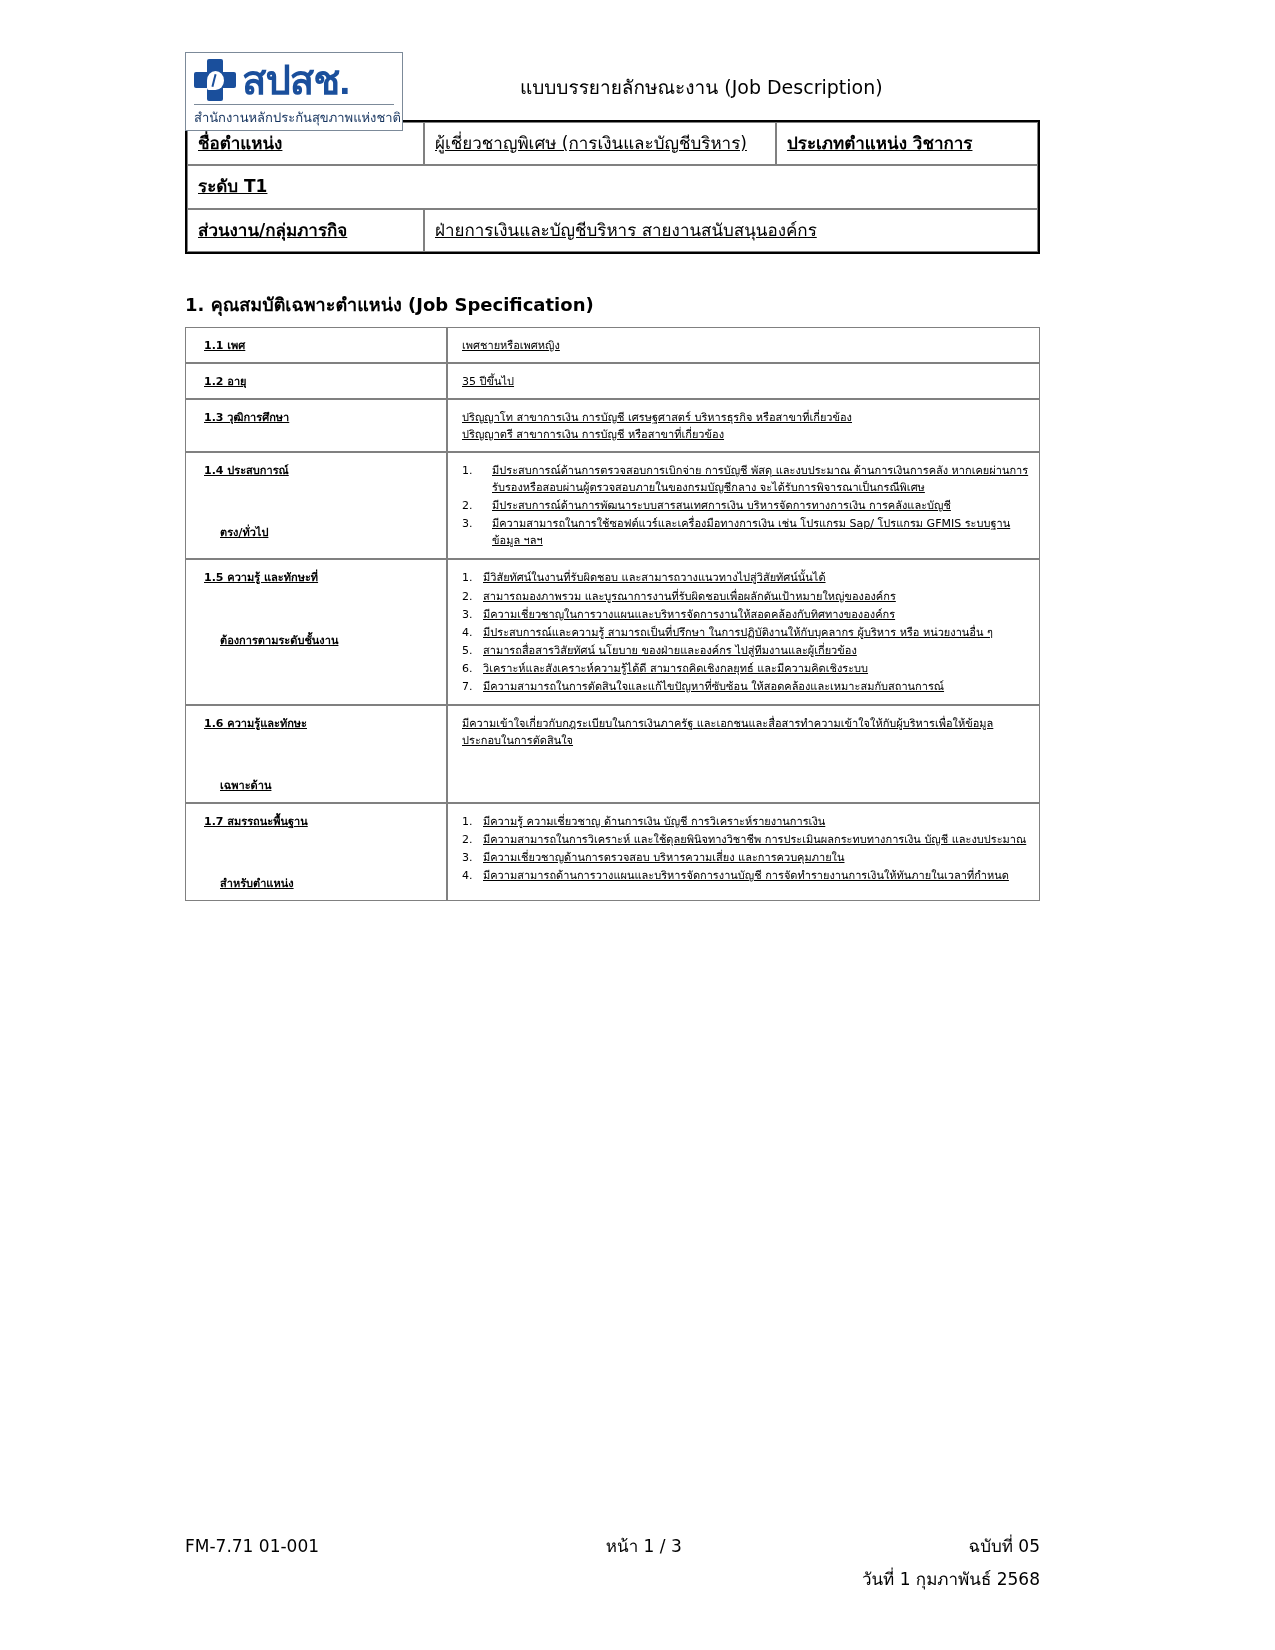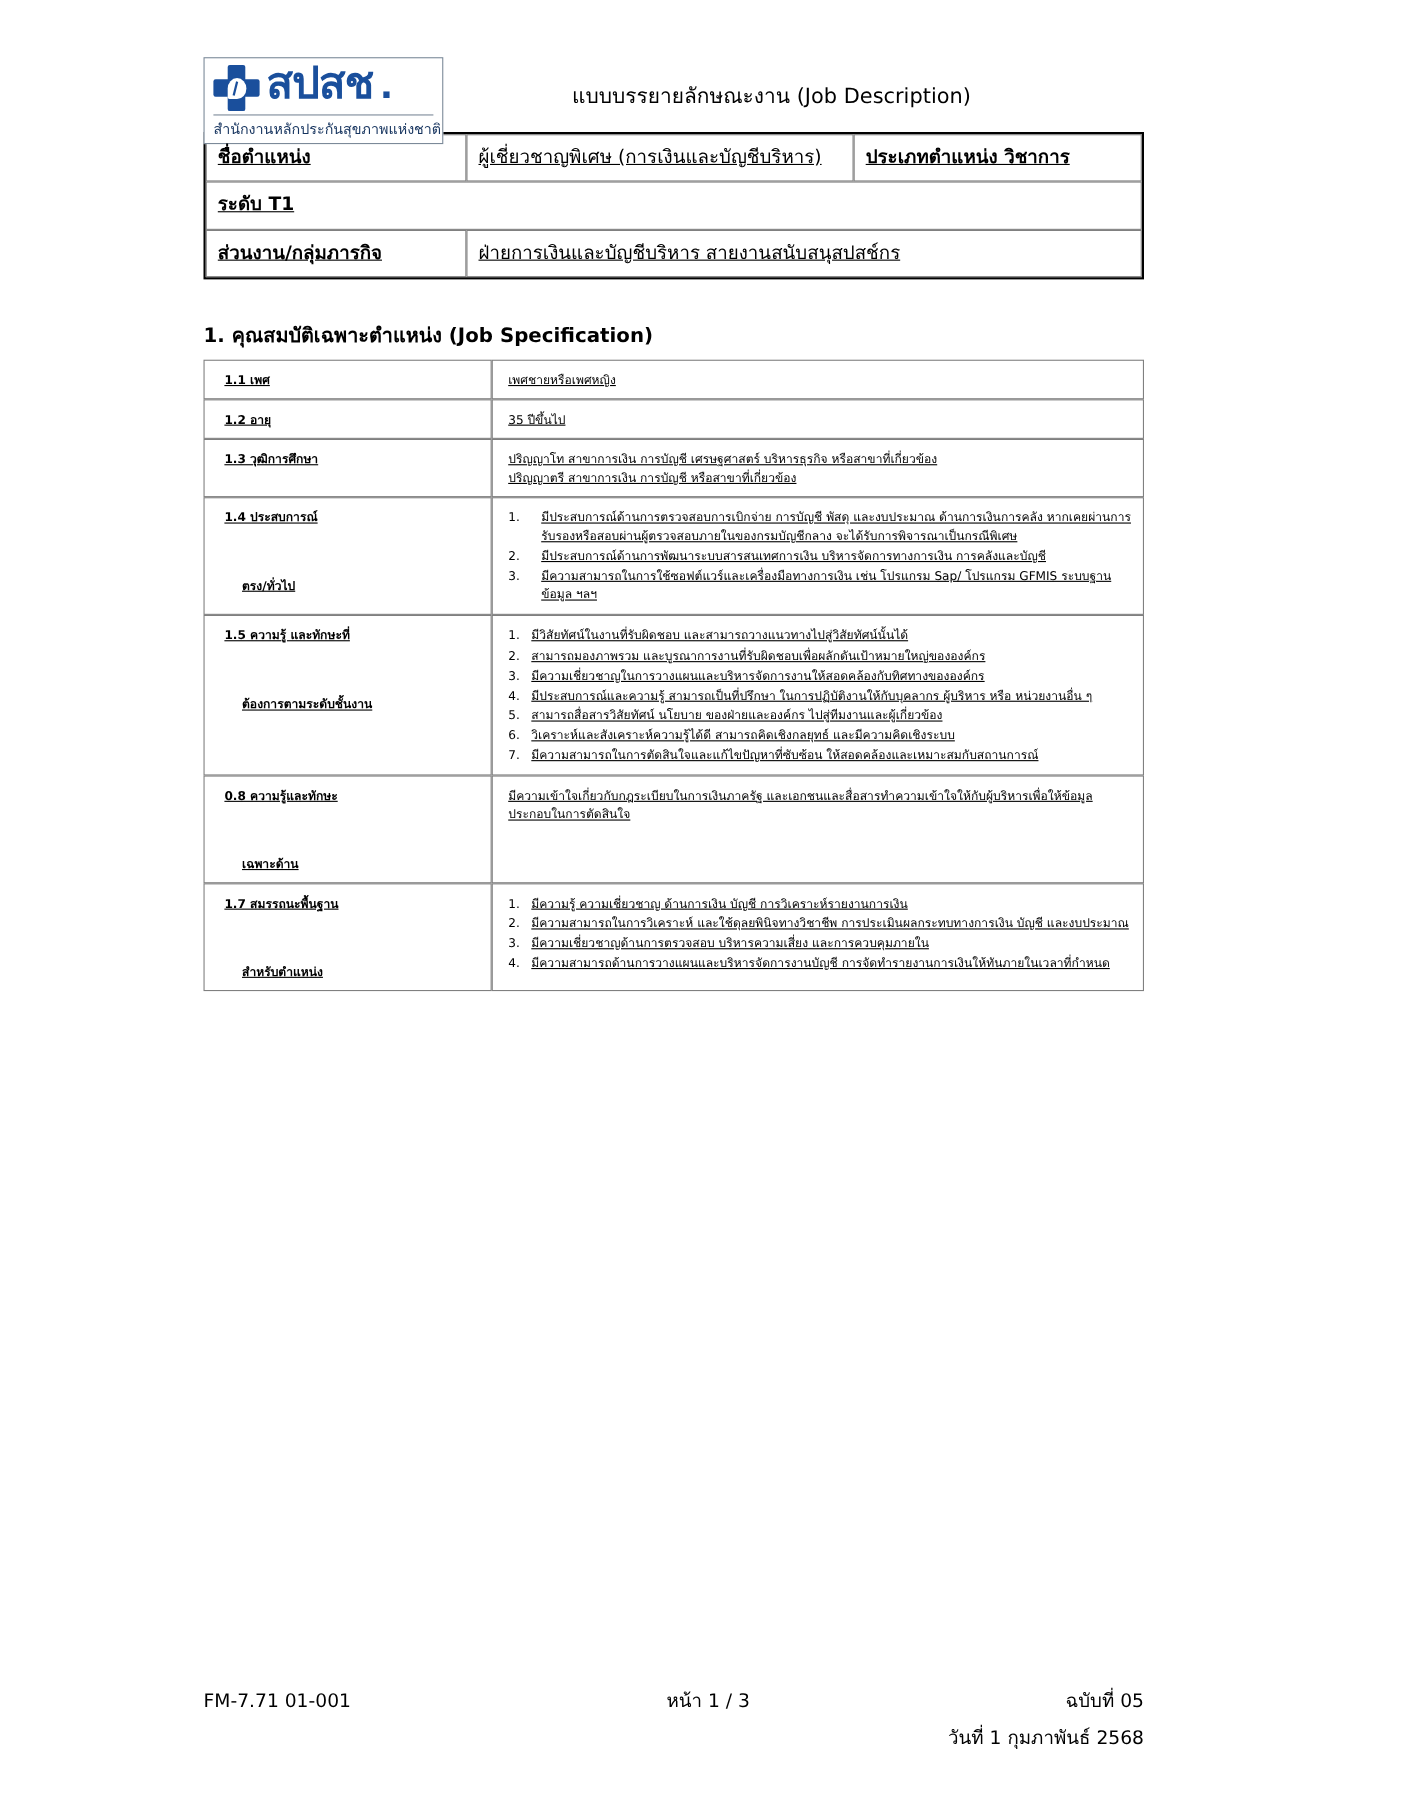--- a/index.html
+++ b/index.html
@@ -87,21 +87,21 @@
     content: "";
     position: absolute;
     left: 6px;
     top: 3px;
     width: 2px;
     height: 13px;
     background: #1a4f9c;
     transform: rotate(14deg);
   }
   .logo-word {
-    font-family: Liberation Mono, monospace;
+    font-family: Liberation Sans, sans-serif;
     font-size: 40px;
     font-weight: bold;
     color: #1a4f9c;
     line-height: 1;
     letter-spacing: -1px;
   }
   .logo-sub {
     font-family: "DejaVu Sans", sans-serif;
     font-size: 13px;
     color: #15335e;
@@ -265,21 +265,21 @@
         <tr>
           <td class="cell-label w-label">ชื่อตำแหน่ง</td>
           <td>ผู้เชี่ยวชาญพิเศษ (การเงินและบัญชีบริหาร)</td>
           <td class="cell-label w-type">ประเภทตำแหน่ง วิชาการ</td>
         </tr>
         <tr>
           <td class="cell-label" colspan="3">ระดับ  T1</td>
         </tr>
         <tr>
           <td class="cell-label w-label">ส่วนงาน/กลุ่มภารกิจ</td>
-          <td colspan="2">ฝ่ายการเงินและบัญชีบริหาร  สายงานสนับสนุสปสช์กร</td>
+          <td colspan="2">ฝ่ายการเงินและบัญชีบริหาร  สายงานสนับสนุนองค์กร</td>
         </tr>
       </tbody>
     </table>
   </div>
 
   <div class="section-heading">1. คุณสมบัติเฉพาะตำแหน่ง (Job Specification)</div>
 
   <table class="tbl spec-table">
     <tbody id="spec-body">
         <tr>
@@ -332,21 +332,21 @@
               <li><span class="marker">3.</span><span>มีความเชี่ยวชาญในการวางแผนและบริหารจัดการงานให้สอดคล้องกับทิศทางขององค์กร</span></li>
               <li><span class="marker">4.</span><span>มีประสบการณ์และความรู้ สามารถเป็นที่ปรึกษา ในการปฏิบัติงานให้กับบุคลากร ผู้บริหาร หรือ หน่วยงานอื่น ๆ</span></li>
               <li><span class="marker">5.</span><span>สามารถสื่อสารวิสัยทัศน์ นโยบาย ของฝ่ายและองค์กร ไปสู่ทีมงานและผู้เกี่ยวข้อง</span></li>
               <li><span class="marker">6.</span><span>วิเคราะห์และสังเคราะห์ความรู้ได้ดี สามารถคิดเชิงกลยุทธ์ และมีความคิดเชิงระบบ</span></li>
               <li><span class="marker">7.</span><span>มีความสามารถในการตัดสินใจและแก้ไขปัญหาที่ซับซ้อน ให้สอดคล้องและเหมาะสมกับสถานการณ์</span></li>
             </ol>
           </td>
         </tr>
         <tr>
           <td class="key">
-            <span class="plain-line">0.8 ความรู้และทักษะ</span>
+            <span class="plain-line">1.6 ความรู้และทักษะ</span>
             <span class="key-line2">เฉพาะด้าน</span>
           </td>
           <td class="val" colspan="2">
             <span class="plain-line">มีความเข้าใจเกี่ยวกับกฎระเบียบในการเงินภาครัฐ และเอกชนและสื่อสารทำความเข้าใจให้กับผู้บริหารเพื่อให้ข้อมูลประกอบในการตัดสินใจ</span>
           </td>
         </tr>
         <tr>
           <td class="key">
             <span class="plain-line">1.7 สมรรถนะพื้นฐาน</span>
             <span class="key-line2">สำหรับตำแหน่ง</span>

